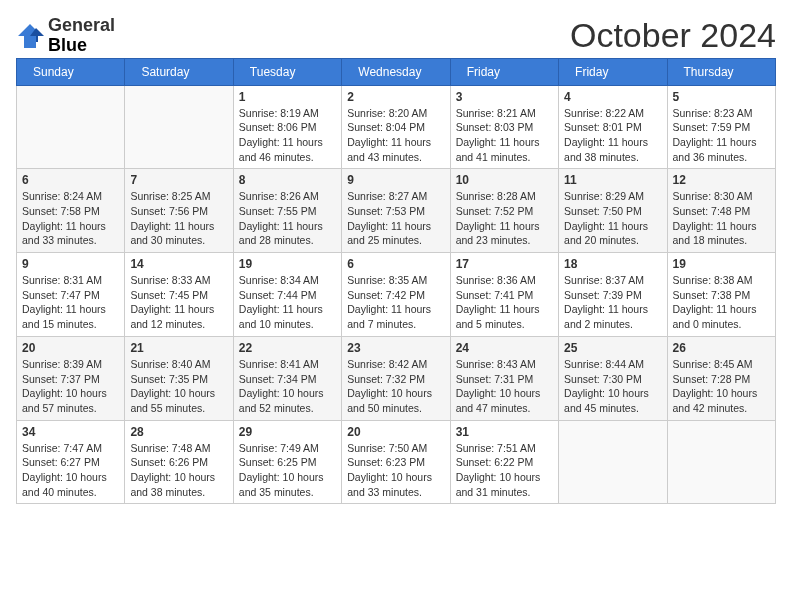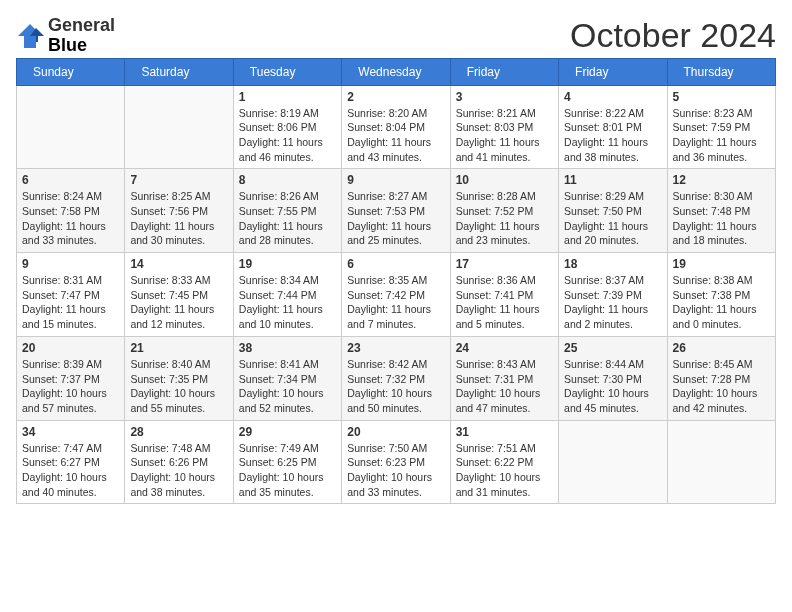--- a/index.html
+++ b/index.html
@@ -204,21 +204,21 @@
       <tr>
         <td>
           <span class="day-num">20</span>
           <div class="day-info">Sunrise: 8:39 AM<br>Sunset: 7:37 PM<br>Daylight: 10 hours and 57 minutes.</div>
         </td>
         <td>
           <span class="day-num">21</span>
           <div class="day-info">Sunrise: 8:40 AM<br>Sunset: 7:35 PM<br>Daylight: 10 hours and 55 minutes.</div>
         </td>
         <td>
-          <span class="day-num">38</span>
+          <span class="day-num">22</span>
           <div class="day-info">Sunrise: 8:41 AM<br>Sunset: 7:34 PM<br>Daylight: 10 hours and 52 minutes.</div>
         </td>
         <td>
           <span class="day-num">23</span>
           <div class="day-info">Sunrise: 8:42 AM<br>Sunset: 7:32 PM<br>Daylight: 10 hours and 50 minutes.</div>
         </td>
         <td>
           <span class="day-num">24</span>
           <div class="day-info">Sunrise: 8:43 AM<br>Sunset: 7:31 PM<br>Daylight: 10 hours and 47 minutes.</div>
         </td>

